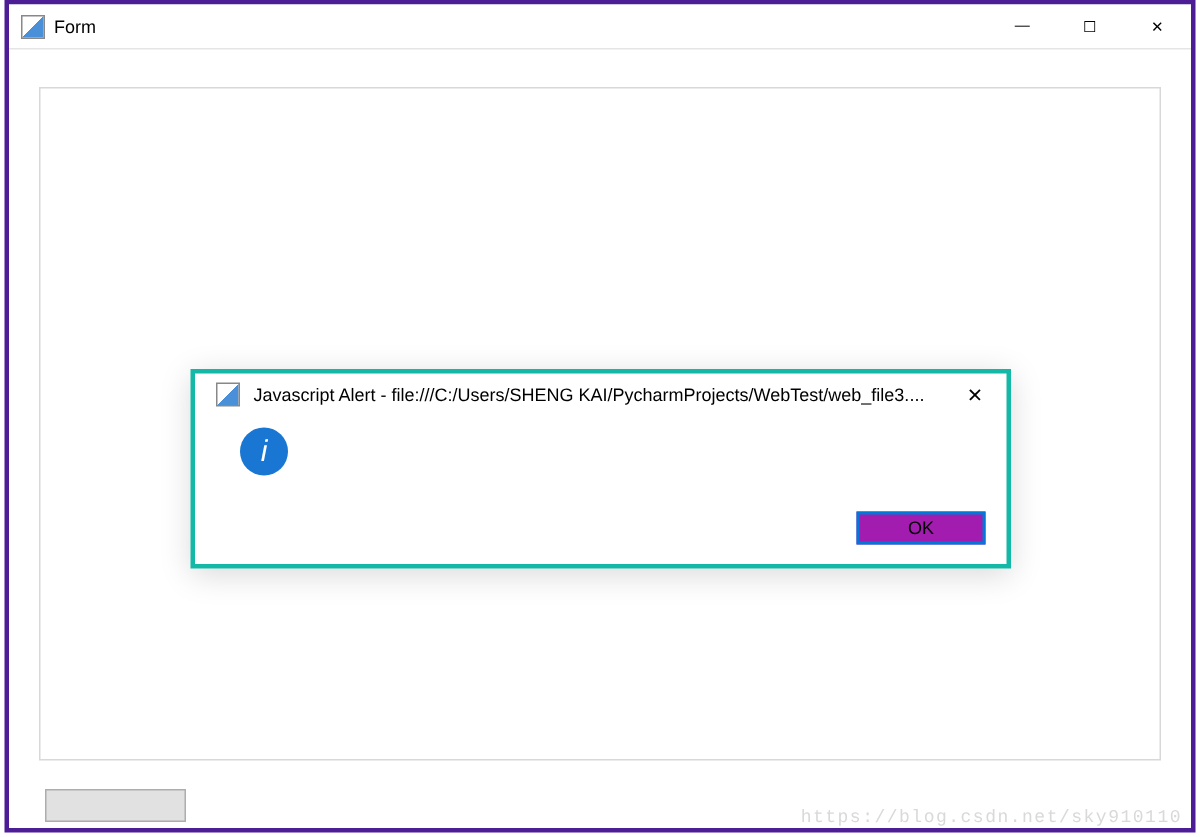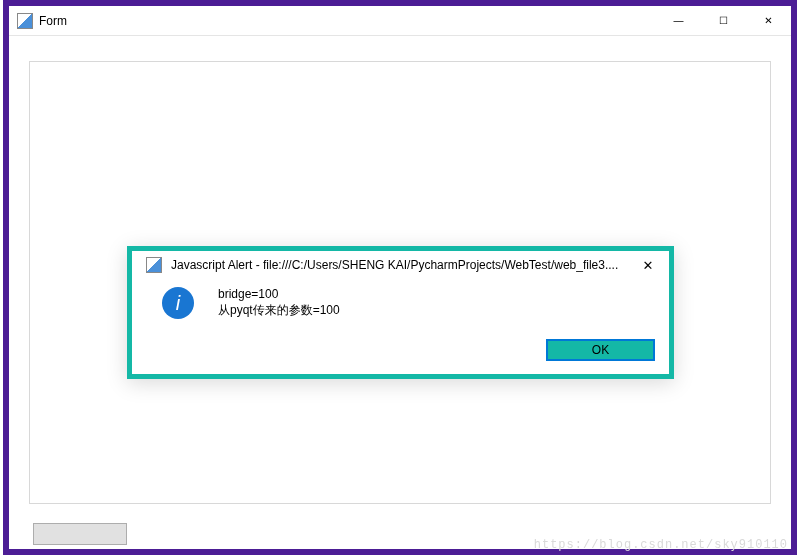--- a/index.html
+++ b/index.html
@@ -1,38 +1,38 @@
 <!DOCTYPE html>
 <html><head>
   <meta charset="utf-8">
   <style>
     * { margin: 0; padding: 0; box-sizing: border-box; font-family: "Segoe UI", "Microsoft YaHei", sans-serif; }
     body { width: 800px; height: 558px; background: #fff; position: relative; overflow: hidden; }
 
-    .main-window { position: absolute; left: 3px; top: 0; width: 794px; height: 555px; background: #fff; border: 6px solid #4c1d95; }
+    .main-window { position: absolute; left: 3px; top: 0; width: 794px; height: 555px; background: #fff; border: 3px solid #4c1d95; }
     .titlebar { height: 30px; background: #fff; display: flex; align-items: center; border-bottom: 1px solid #e5e5e5; }
     .title-icon { width: 16px; height: 16px; margin-left: 8px; margin-right: 6px; border: 1px solid #888; background: linear-gradient(135deg, #fff 0%, #fff 49%, #4a90d9 50%, #4a90d9 100%); }
     .title-text { font-size: 12px; color: #000; flex: 1; }
     .win-controls { display: flex; height: 100%; }
     .win-btn { width: 45px; height: 29px; display: flex; align-items: center; justify-content: center; color: #000; }
     .win-glyph { font-size: 10px; font-family: "Segoe MDL2 Assets", sans-serif; }
 
     .content-area { position: absolute; left: 20px; top: 55px; right: 20px; bottom: 45px; border: 1px solid #d8d8d8; background: #fff; }
     .bottom-btn { position: absolute; left: 24px; bottom: 4px; width: 94px; height: 22px; border: 1px solid #adadad; background: #e1e1e1; }
 
     
-    .alert-dialog { position: absolute; left: 127px; top: 246px; width: 547px; height: 133px; border: 5px solid #14b8a6; background: #fff; box-shadow: 0 4px 20px rgba(0,0,0,0.15); }
+    .alert-dialog { position: absolute; left: 127px; top: 246px; width: 547px; height: 133px; border: 3px solid #14b8a6; background: #fff; box-shadow: 0 4px 20px rgba(0,0,0,0.15); }
     .alert-titlebar { height: 28px; display: flex; align-items: center; padding-left: 6px; }
     .alert-title-text { font-size: 12px; color: #000; flex: 1; padding-left: 3px; white-space: nowrap; overflow: hidden; text-overflow: ellipsis; }
     .alert-close { width: 42px; height: 27px; display: flex; align-items: center; justify-content: center; color: #000; font-size: 13px; }
     .alert-body { display: flex; padding: 6px 16px 0 30px; }
     .info-icon { width: 32px; height: 32px; border-radius: 50%; background: #1976d2; display: flex; align-items: center; justify-content: center; color: #fff; font-size: 20px; font-family: Georgia, serif; font-style: italic; flex-shrink: 0; margin-top: 2px; }
     .alert-msg { padding-left: 24px; font-size: 12px; color: #000; line-height: 16px; padding-top: 1px; }
     .alert-footer { position: absolute; right: 14px; bottom: 13px; }
-    .ok-btn { width: 109px; height: 22px; border: 2px solid #0078d7; background: #14b8a6; font-size: 12px; color: #000; cursor: default; }
+    .ok-btn { width: 86px; height: 22px; border: 2px solid #0078d7; background: #a21caf; font-size: 12px; color: #000; cursor: default; }
 
     .watermark { position: absolute; right: 12px; bottom: 6px; color: #d9d9d9; font-size: 12px; font-family: "Courier New", monospace; letter-spacing: 1px; pointer-events: none; }
   </style>
 </head>
 <body>
 
 <div class="main-window">
   <div class="titlebar">
     <div class="title-icon"></div>
     <div class="title-text">Form</div>
@@ -58,23 +58,19 @@
     <div class="title-icon"></div>
     <div class="alert-title-text">Javascript Alert - file:///C:/Users/SHENG KAI/PycharmProjects/WebTest/web_file3....</div>
     <div class="alert-close">
         <span>✕</span>
       </div>
   </div>
   <div class="alert-body">
     <div class="info-icon">
         <span>i</span>
       </div>
-    <div class="alert-msg">
-      <div>bridge=100</div>
-      <div>从pyqt传来的参数=100</div>
-    </div>
   </div>
   <div class="alert-footer">
     <button class="ok-btn">OK</button>
   </div>
 </div>
 
 <div class="watermark">https://blog.csdn.net/sky910110</div>
 
 </body></html>

